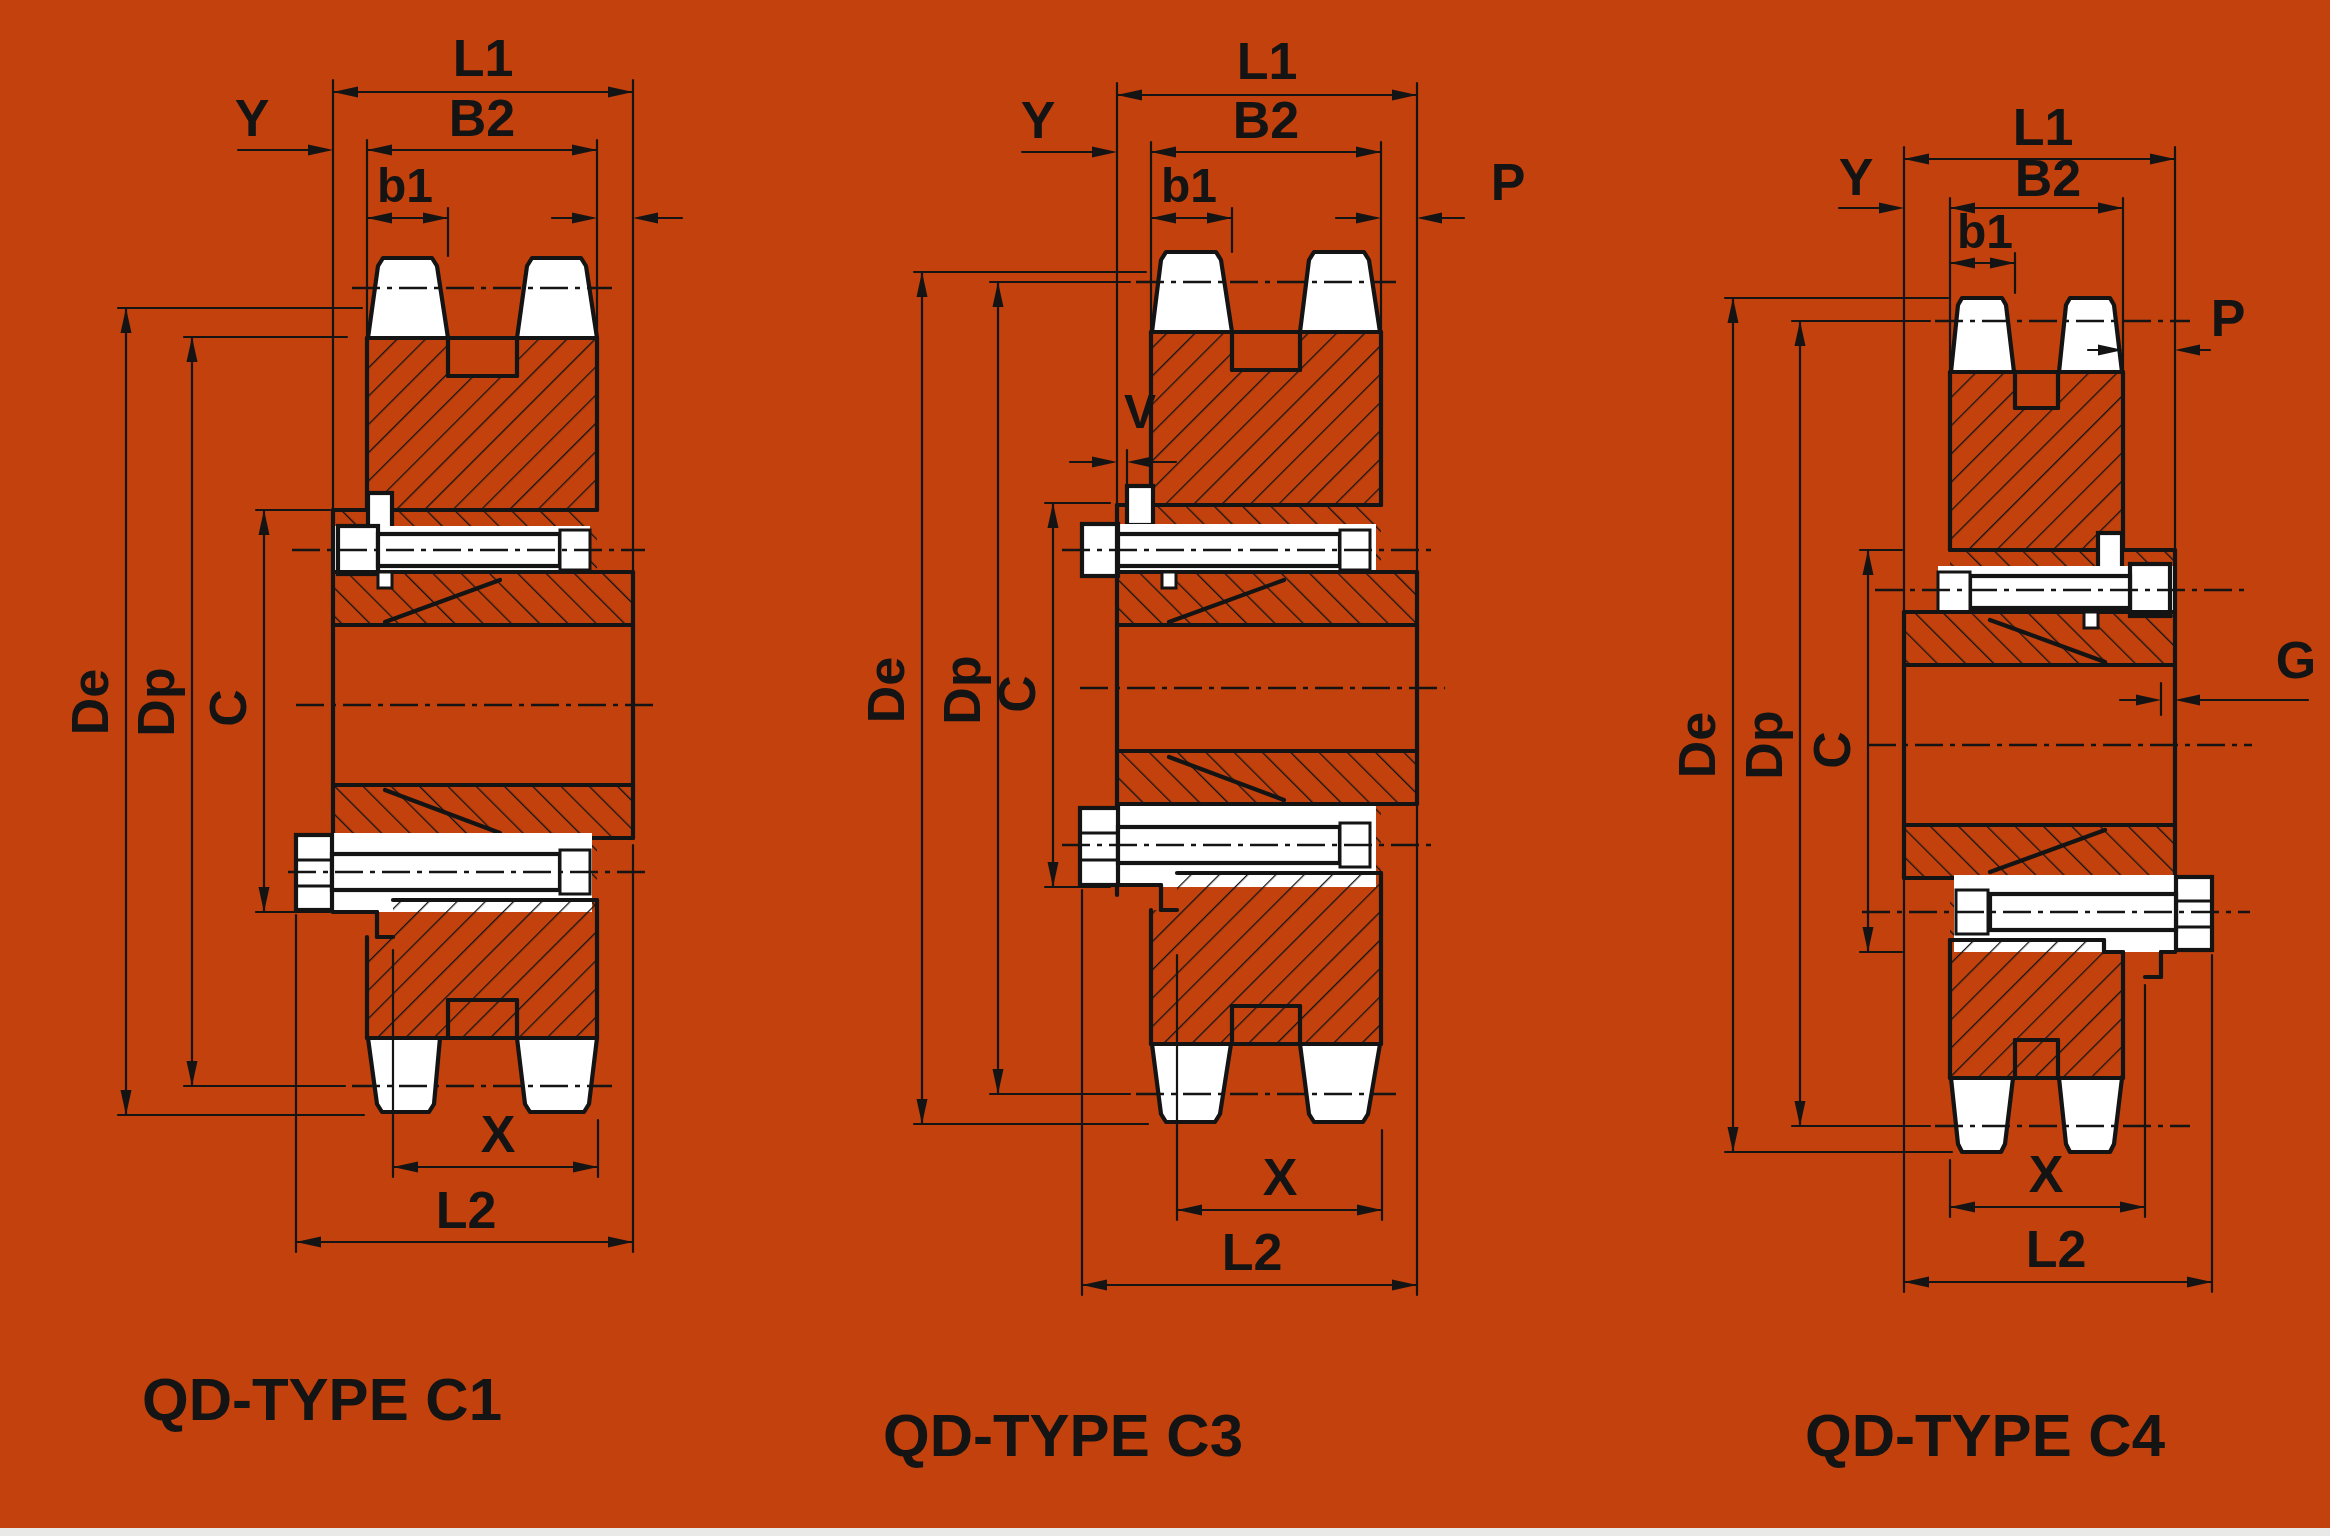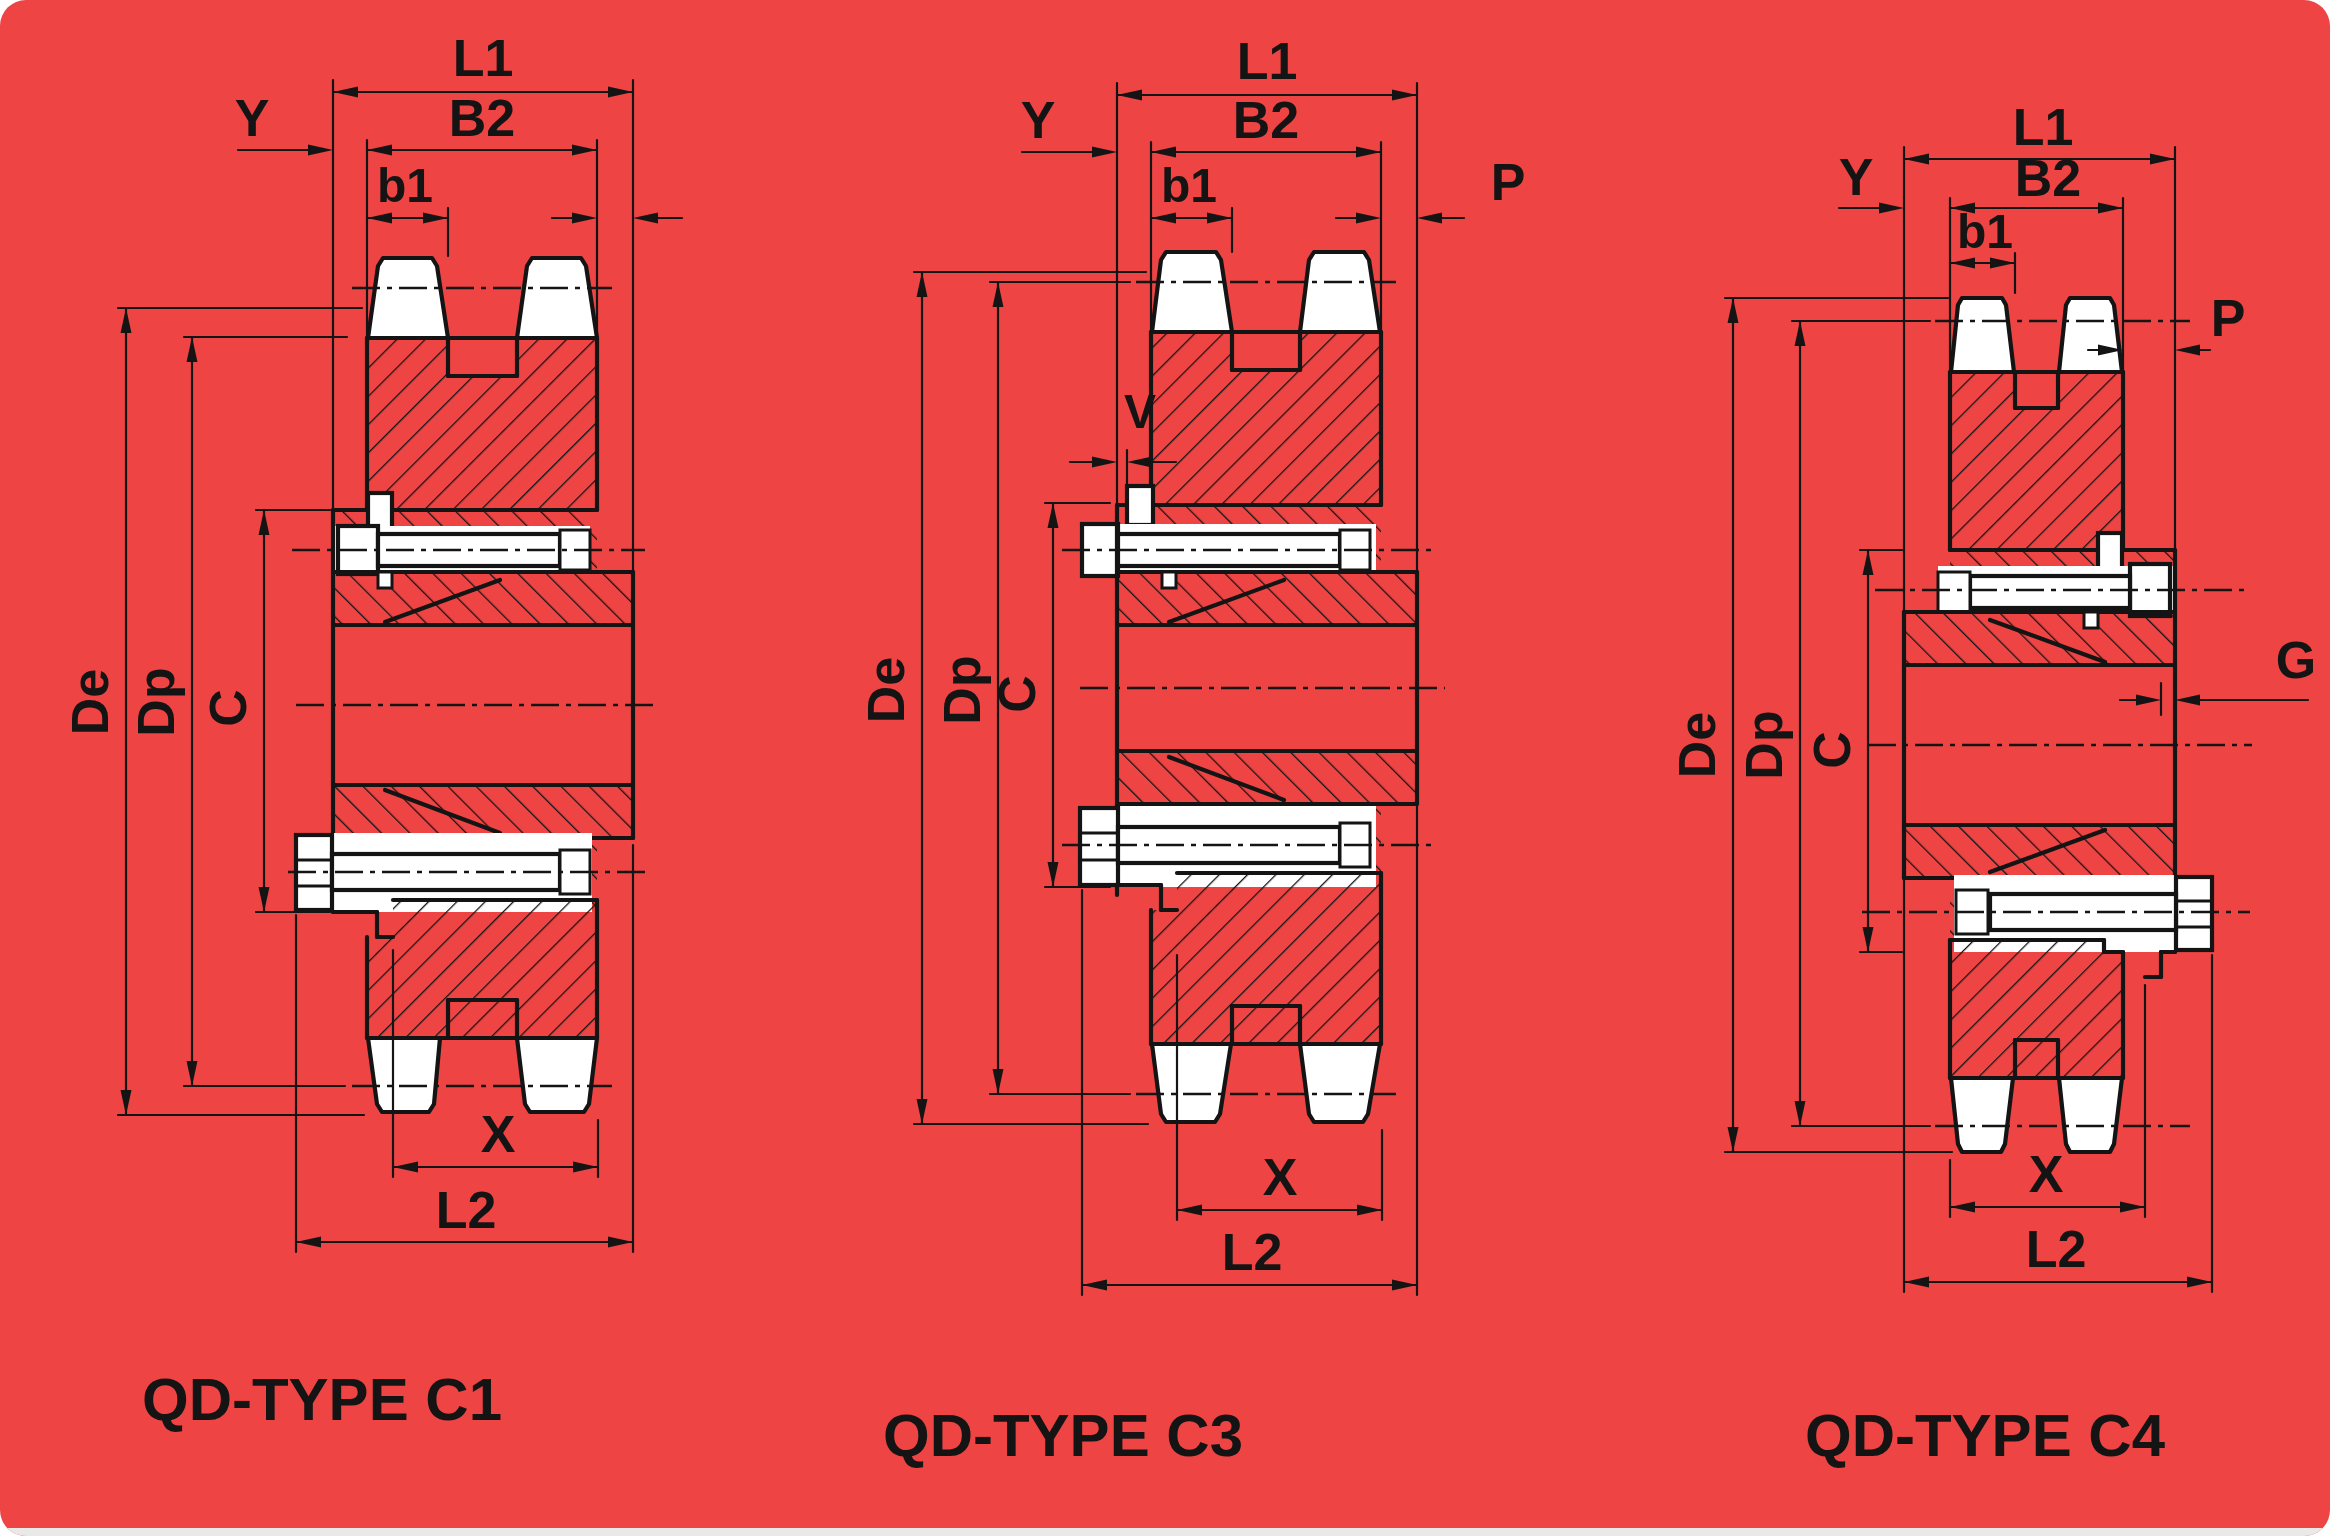--- a/index.html
+++ b/index.html
@@ -1,16 +1,16 @@
 <!DOCTYPE html>
 <html><head>
 <meta charset="utf-8">
 <style>
   html,body{margin:0;padding:0;background:#ffffff;}
-  #stage{position:relative;width:2330px;height:1536px;background:#ef4444;overflow:hidden;border-radius:26px;}
+  #stage{position:relative;width:2330px;height:1536px;background:#c2410c;overflow:hidden;}
   svg{position:absolute;left:0;top:0;}
   svg text{font-family:"Liberation Sans",sans-serif;font-weight:700;fill:#141414;}
 </style>
 </head>
 <body>
 
 <div id="stage">
   <svg id="dwg" width="2330" height="1536" viewBox="0 0 2330 1536">
     <defs>
       <pattern id="hA" width="20" height="20" patternUnits="userSpaceOnUse" patternTransform="rotate(45)">

